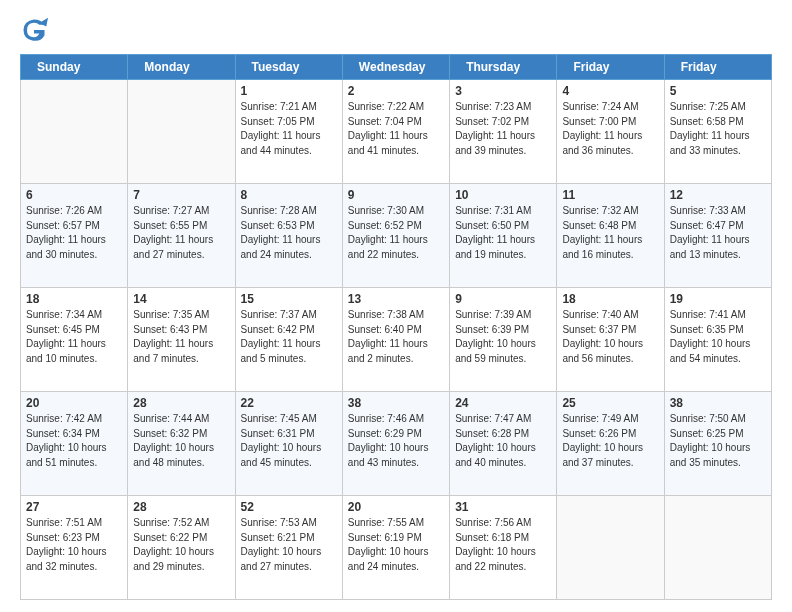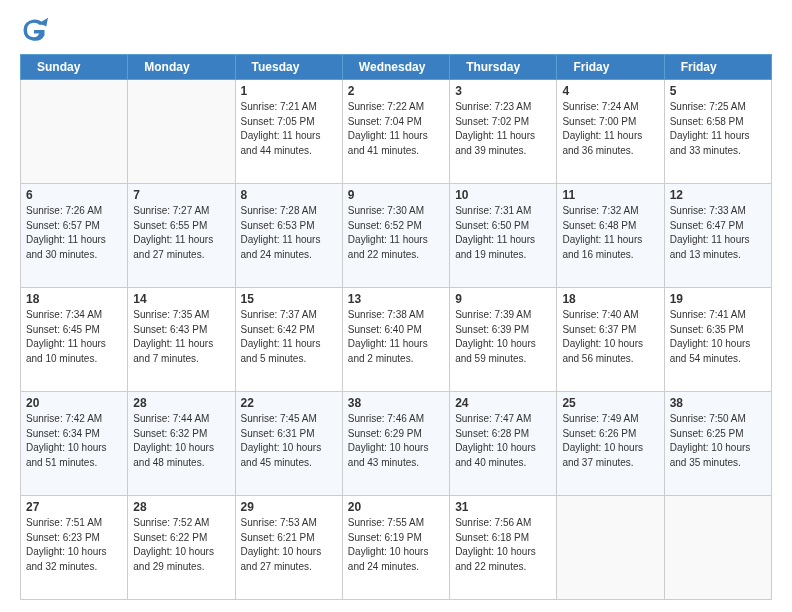--- a/index.html
+++ b/index.html
@@ -253,21 +253,21 @@
         <tr>
           <td>
             <span class="day-num">27</span>
             <div class="cell-text">Sunrise: 7:51 AM<br>Sunset: 6:23 PM<br>Daylight: 10 hours and 32 minutes.</div>
           </td>
           <td>
             <span class="day-num">28</span>
             <div class="cell-text">Sunrise: 7:52 AM<br>Sunset: 6:22 PM<br>Daylight: 10 hours and 29 minutes.</div>
           </td>
           <td>
-            <span class="day-num">29</span>
+            <span class="day-num">52</span>
             <div class="cell-text">Sunrise: 7:53 AM<br>Sunset: 6:21 PM<br>Daylight: 10 hours and 27 minutes.</div>
           </td>
           <td>
             <span class="day-num">20</span>
             <div class="cell-text">Sunrise: 7:55 AM<br>Sunset: 6:19 PM<br>Daylight: 10 hours and 24 minutes.</div>
           </td>
           <td>
             <span class="day-num">31</span>
             <div class="cell-text">Sunrise: 7:56 AM<br>Sunset: 6:18 PM<br>Daylight: 10 hours and 22 minutes.</div>
           </td>

